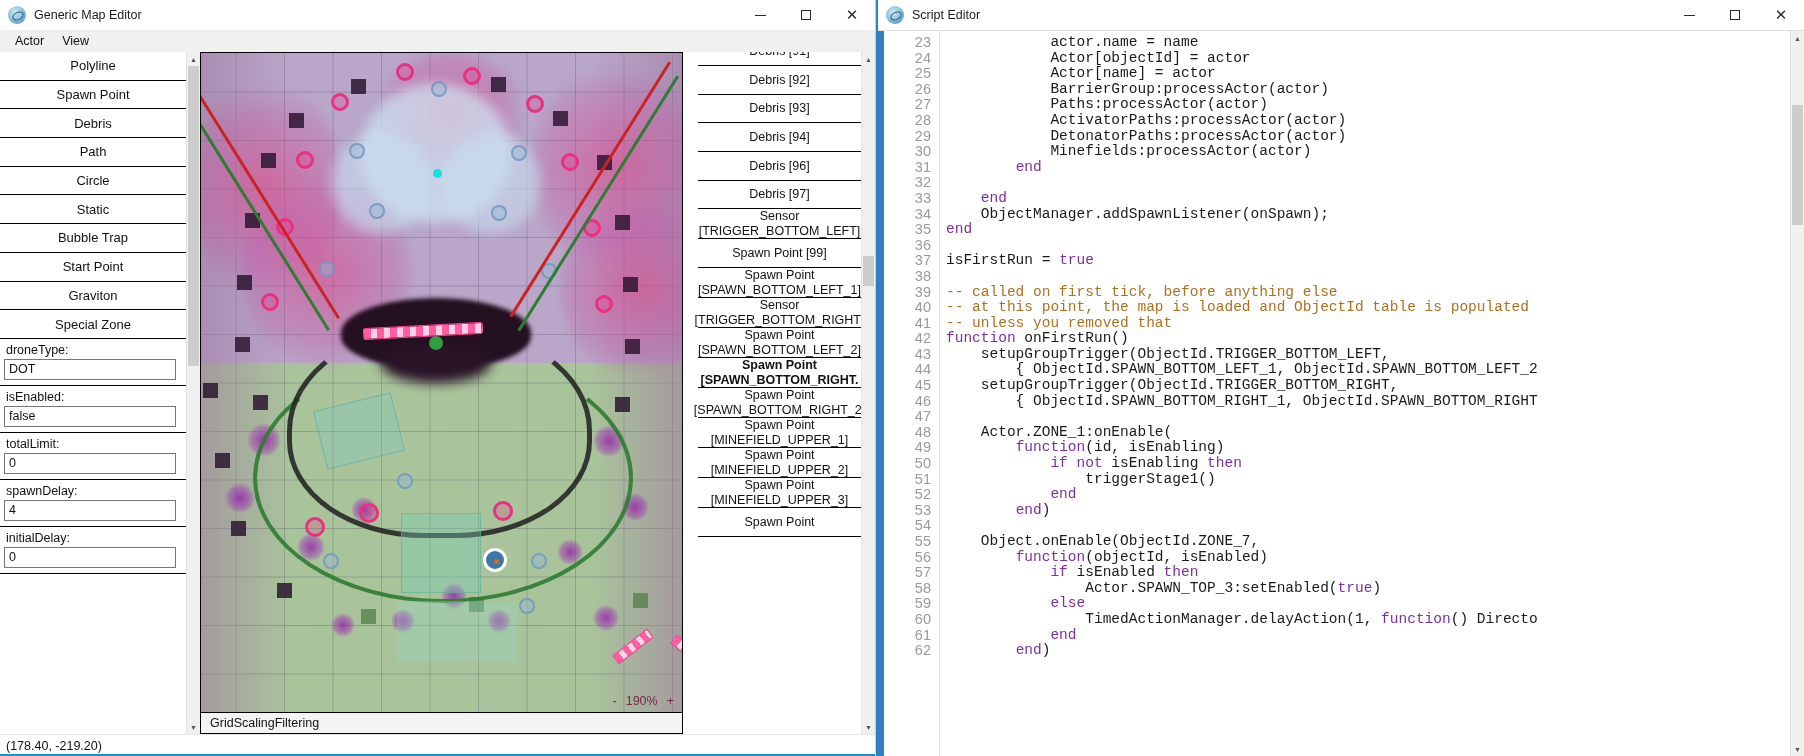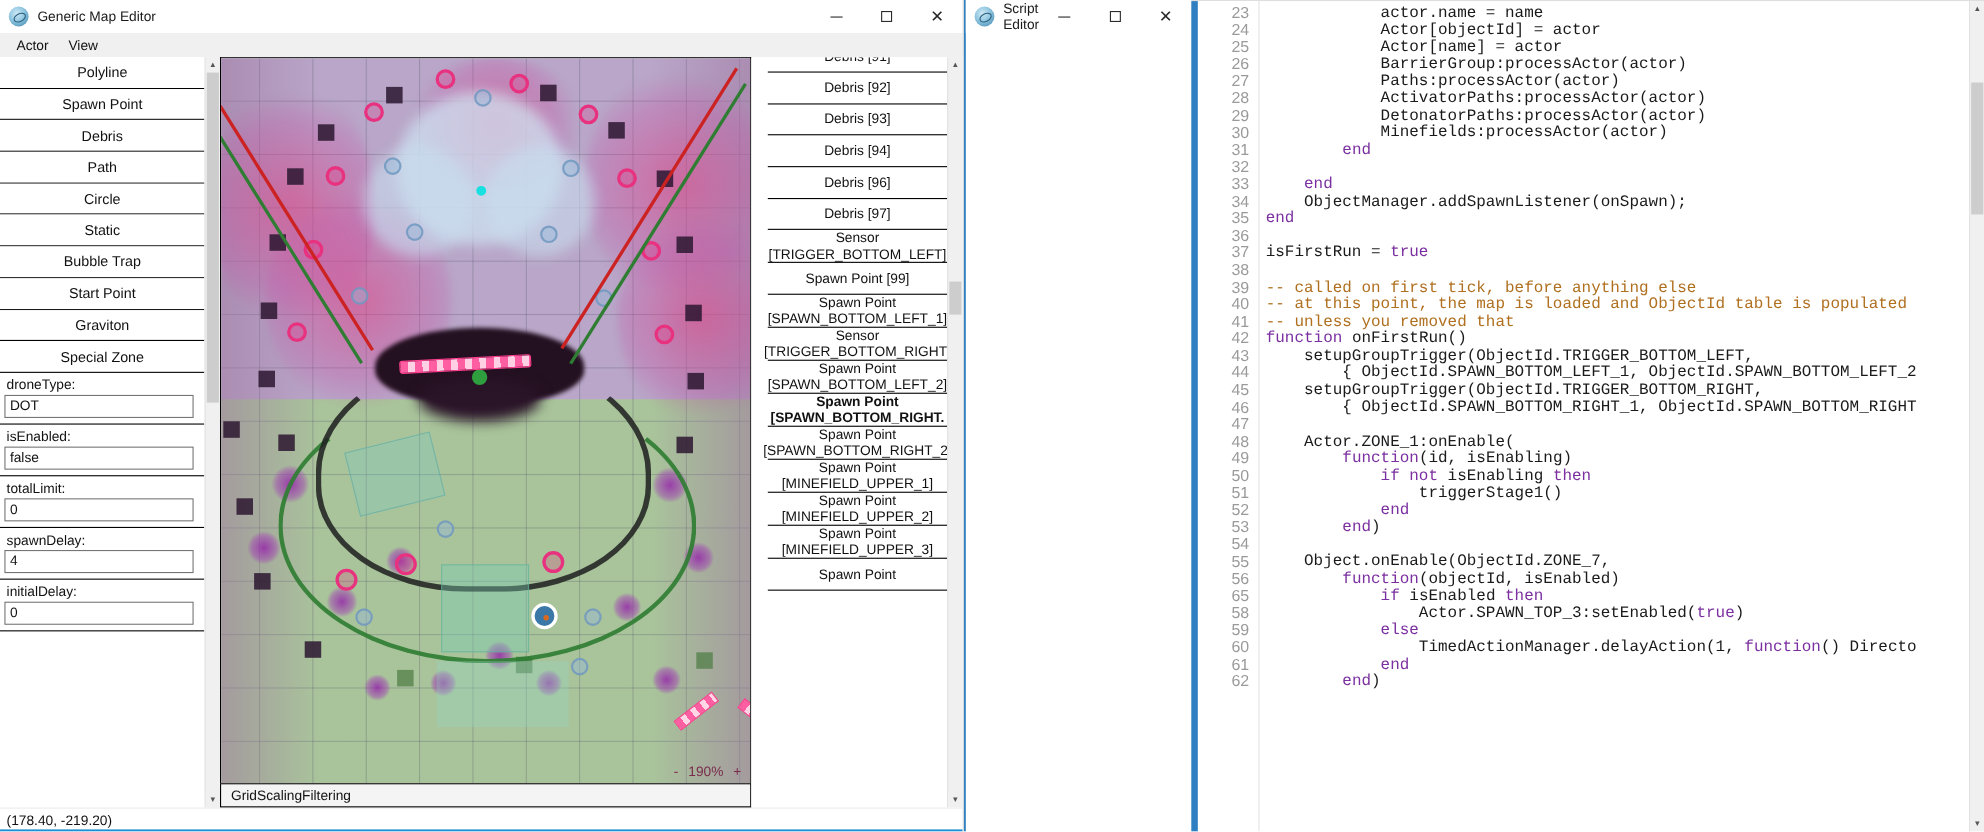--- a/index.html
+++ b/index.html
@@ -225,21 +225,21 @@
     border-top: 1px solid #e6e6e6;
   }
   .status-accent {
     position: absolute; left: 0; right: 0; bottom: 0; height: 2px;
     background: #1e90d2;
   }
 
   
   .script-window {
     width: 928px; flex: 0 0 928px; height: 756px;
-    display: flex; flex-direction: row; background: #fff;
+    display: flex; flex-direction: column; background: #fff;
     border-left: 2px solid #2f7fc1;
   }
   .sc-titlebar {
     height: 30px; flex: 0 0 30px; background: #fff;
     display: flex; align-items: center;
   }
   .code-area {
     flex: 1; display: flex; min-height: 0; position: relative;
     background: #ffffff;
     border-top: 1px solid #dedede;
@@ -594,21 +594,21 @@
           <div class="code-line">47</div>
           <div class="code-line">48</div>
           <div class="code-line">49</div>
           <div class="code-line">50</div>
           <div class="code-line">51</div>
           <div class="code-line">52</div>
           <div class="code-line">53</div>
           <div class="code-line">54</div>
           <div class="code-line">55</div>
           <div class="code-line">56</div>
-          <div class="code-line">65</div>
+          <div class="code-line">57</div>
           <div class="code-line">58</div>
           <div class="code-line">59</div>
           <div class="code-line">60</div>
           <div class="code-line">61</div>
           <div class="code-line">62</div>
         </div>
       <div class="code-scroll" id="code"><div class="code-line"><span class="pl">            actor.name = name</span></div><div class="code-line"><span class="pl">            Actor[objectId] = actor</span></div><div class="code-line"><span class="pl">            Actor[name] = actor</span></div><div class="code-line"><span class="pl">            BarrierGroup:processActor(actor)</span></div><div class="code-line"><span class="pl">            Paths:processActor(actor)</span></div><div class="code-line"><span class="pl">            ActivatorPaths:processActor(actor)</span></div><div class="code-line"><span class="pl">            DetonatorPaths:processActor(actor)</span></div><div class="code-line"><span class="pl">            Minefields:processActor(actor)</span></div><div class="code-line"><span class="pl">        </span><span class="kw">end</span></div><div class="code-line"><span class="pl"></span></div><div class="code-line"><span class="pl">    </span><span class="kw">end</span></div><div class="code-line"><span class="pl">    ObjectManager.addSpawnListener(onSpawn);</span></div><div class="code-line"><span class="kw">end</span></div><div class="code-line"><span class="pl"></span></div><div class="code-line"><span class="pl">isFirstRun = </span><span class="kw">true</span></div><div class="code-line"><span class="pl"></span></div><div class="code-line"><span class="cm">-- called on first tick, before anything else</span></div><div class="code-line"><span class="cm">-- at this point, the map is loaded and ObjectId table is populated</span></div><div class="code-line"><span class="cm">-- unless you removed that</span></div><div class="code-line"><span class="kw">function</span><span class="pl"> onFirstRun()</span></div><div class="code-line"><span class="pl">    setupGroupTrigger(ObjectId.TRIGGER_BOTTOM_LEFT,</span></div><div class="code-line"><span class="pl">        { ObjectId.SPAWN_BOTTOM_LEFT_1, ObjectId.SPAWN_BOTTOM_LEFT_2</span></div><div class="code-line"><span class="pl">    setupGroupTrigger(ObjectId.TRIGGER_BOTTOM_RIGHT,</span></div><div class="code-line"><span class="pl">        { ObjectId.SPAWN_BOTTOM_RIGHT_1, ObjectId.SPAWN_BOTTOM_RIGHT</span></div><div class="code-line"><span class="pl"></span></div><div class="code-line"><span class="pl">    Actor.ZONE_1:onEnable(</span></div><div class="code-line"><span class="pl">        </span><span class="kw">function</span><span class="pl">(id, isEnabling)</span></div><div class="code-line"><span class="pl">            </span><span class="kw">if not</span><span class="pl"> isEnabling </span><span class="kw">then</span></div><div class="code-line"><span class="pl">                triggerStage1()</span></div><div class="code-line"><span class="pl">            </span><span class="kw">end</span></div><div class="code-line"><span class="pl">        </span><span class="kw">end</span><span class="pl">)</span></div><div class="code-line"><span class="pl"></span></div><div class="code-line"><span class="pl">    Object.onEnable(ObjectId.ZONE_7,</span></div><div class="code-line"><span class="pl">        </span><span class="kw">function</span><span class="pl">(objectId, isEnabled)</span></div><div class="code-line"><span class="pl">            </span><span class="kw">if</span><span class="pl"> isEnabled </span><span class="kw">then</span></div><div class="code-line"><span class="pl">                Actor.SPAWN_TOP_3:setEnabled(</span><span class="kw">true</span><span class="pl">)</span></div><div class="code-line"><span class="pl">            </span><span class="kw">else</span></div><div class="code-line"><span class="pl">                TimedActionManager.delayAction(1, </span><span class="kw">function</span><span class="pl">() Directo</span></div><div class="code-line"><span class="pl">            </span><span class="kw">end</span></div><div class="code-line"><span class="pl">        </span><span class="kw">end</span><span class="pl">)</span></div></div>
       <div class="code-vscroll">
         <div class="sb-arrow">▲</div>
         <div class="sb-track">

